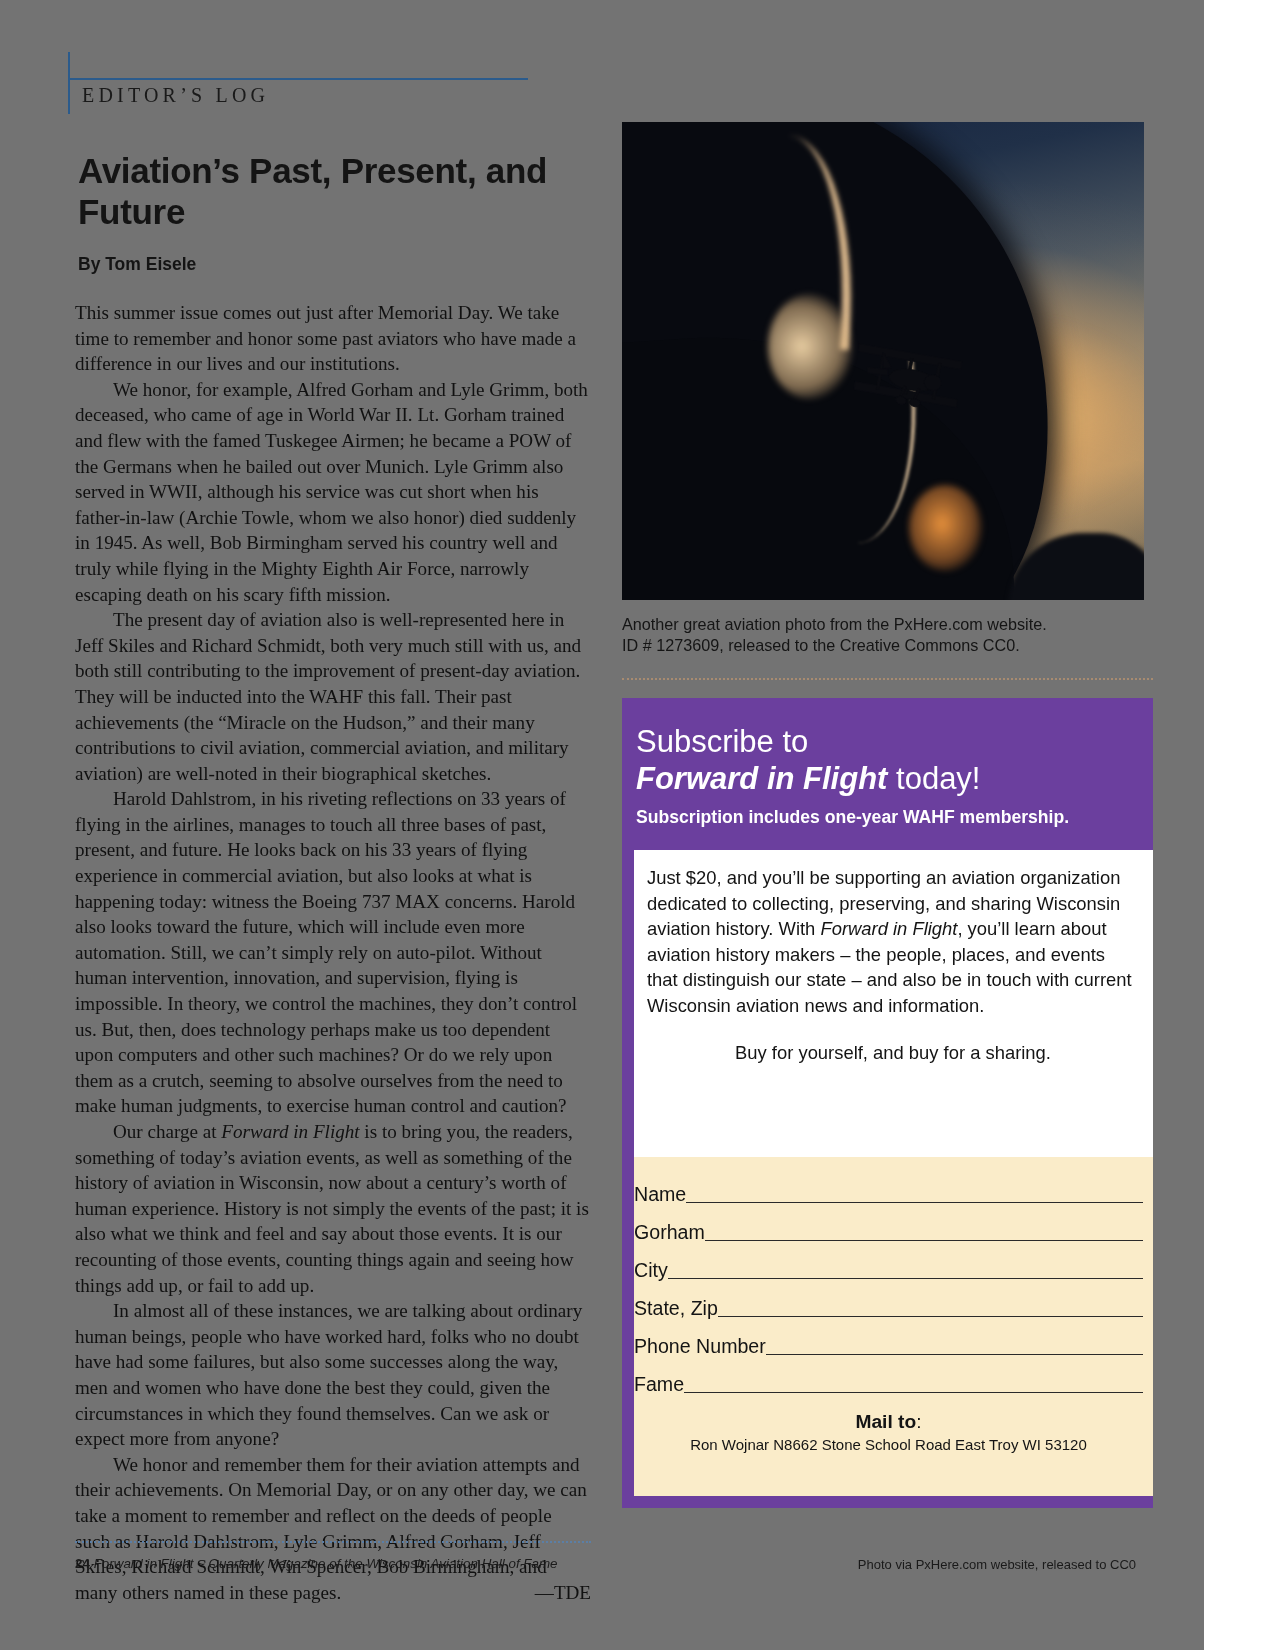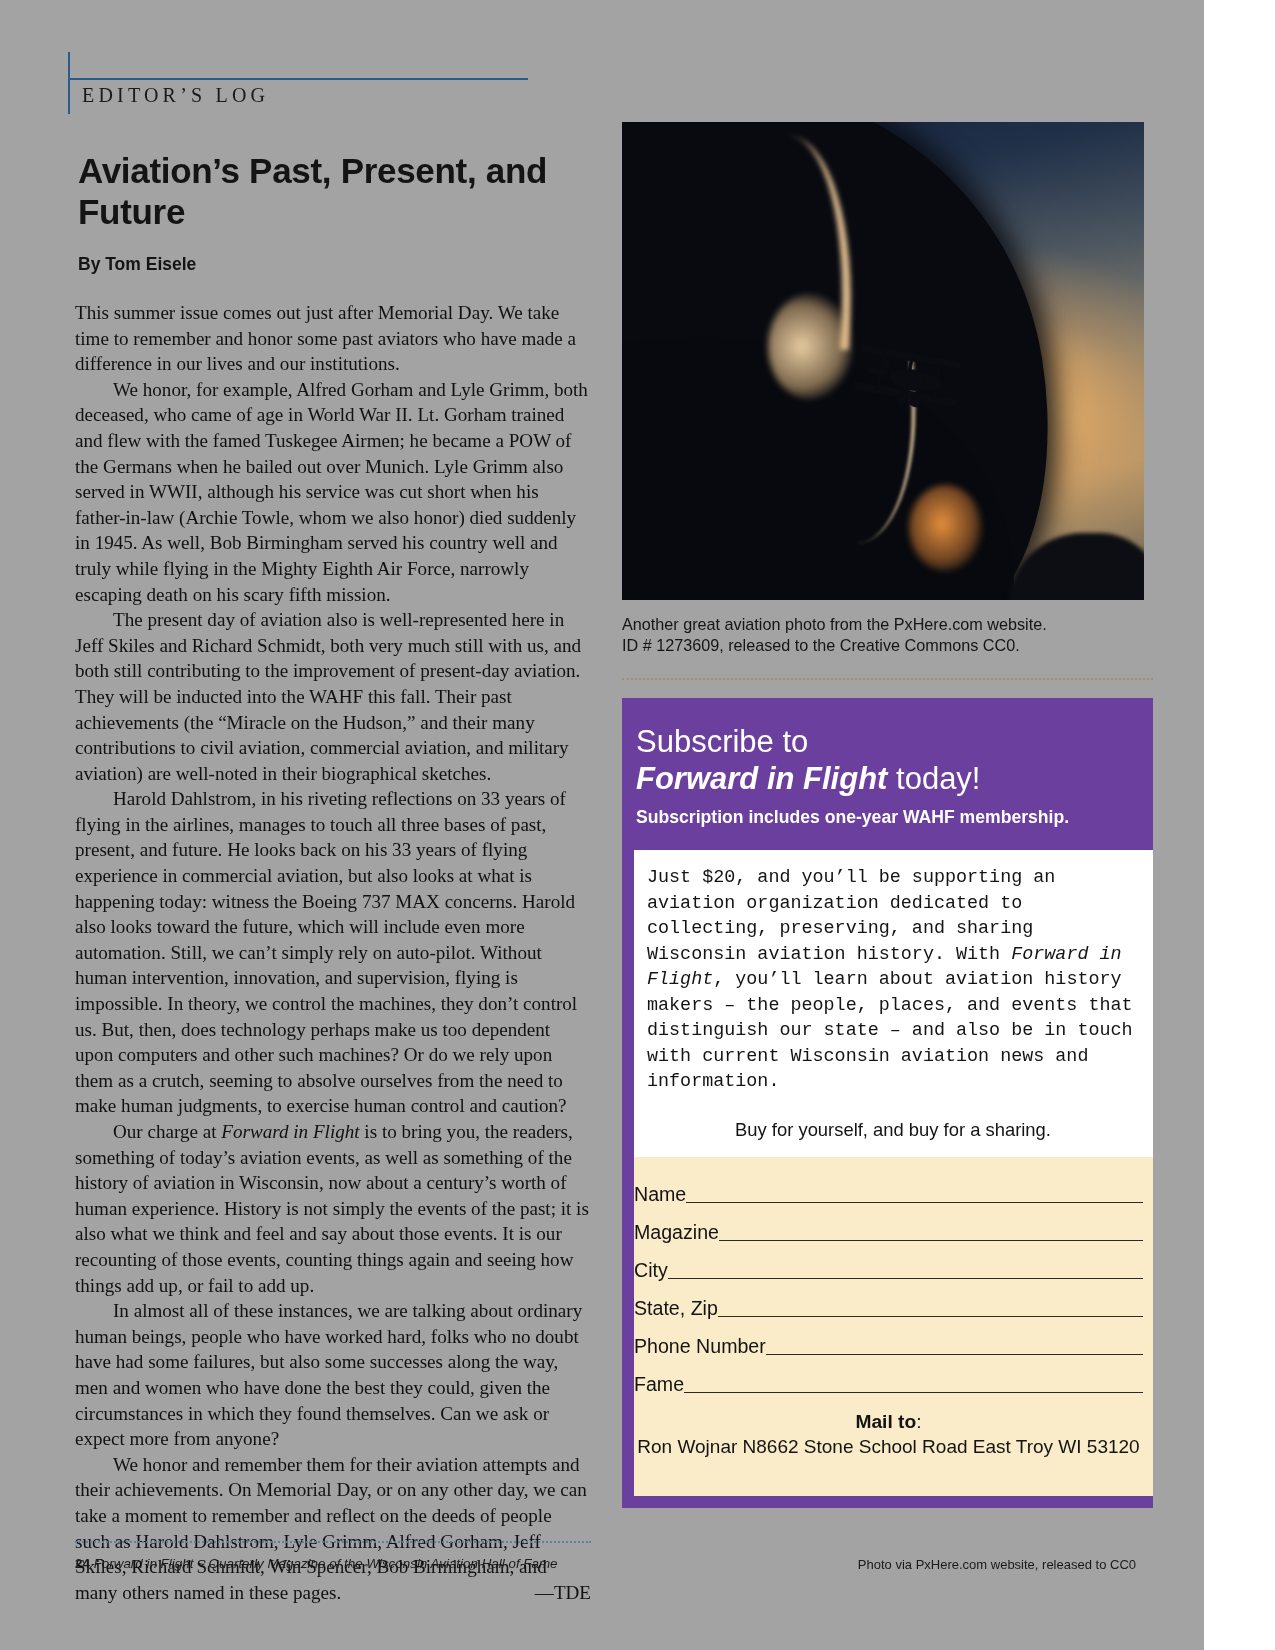--- a/index.html
+++ b/index.html
@@ -4,21 +4,21 @@
 <style>
   html, body {
     margin: 0;
     padding: 0;
     background: #ffffff;
   }
   .page {
     position: relative;
     width: 1204px;
     height: 1650px;
-    background: #a3a3a3;
+    background: #737373;
     font-family: "Liberation Serif", serif;
     overflow: hidden;
   }
 
   
   .kicker-wrap {
     position: absolute;
     left: 68px;
     top: 52px;
     width: 460px;
@@ -309,21 +309,21 @@
     position: absolute;
     left: 12px;
     top: 152px;
     width: 519px;
     height: 307px;
     background: #ffffff;
     box-sizing: border-box;
     padding: 15px 14px 0 13px;
   }
   .sub-para {
-    font-family: Liberation Mono, monospace;
+    font-family: Liberation Sans, sans-serif;
     font-size: 18.4px;
     line-height: 25.5px;
     color: #141414;
   }
   .sub-para i { font-style: italic; }
   .sub-para + .sub-para { margin-top: 22px; }
   .sub-buy {
     font-family: "Liberation Sans", sans-serif;
     font-size: 18.4px;
     color: #141414;
@@ -363,21 +363,21 @@
   .mailto {
     font-family: "Liberation Sans", sans-serif;
     font-size: 19.2px;
     color: #141414;
     text-align: center;
     margin-top: 16px;
   }
   .mailto b { font-weight: bold; }
   .mail-addr {
     font-family: "Liberation Sans", sans-serif;
-    font-size: 19px;
+    font-size: 15px;
     color: #141414;
     text-align: center;
     margin-top: 3px;
     white-space: nowrap;
   }
 </style>
 </head>
 <body>
 
 <div class="page">
@@ -466,21 +466,21 @@
       <div class="sub-para"><span>Just $20, and you’ll be supporting an aviation organization dedicated to collecting, preserving, and sharing Wisconsin aviation history. With </span><i>Forward in Flight</i><span>, you’ll learn about aviation history makers – the people, places, and events that distinguish our state – and also be in touch with current Wisconsin aviation news and information.</span></div>
       <div class="sub-buy">Buy for yourself, and buy for a sharing.</div>
     </div>
 
     <div class="form-area">
       <div class="form-row">
         <span class="lbl">Name</span>
         <span class="line"></span>
       </div>
       <div class="form-row">
-        <span class="lbl">Magazine</span>
+        <span class="lbl">Gorham</span>
         <span class="line"></span>
       </div>
       <div class="form-row">
         <span class="lbl">City</span>
         <span class="line"></span>
       </div>
       <div class="form-row">
         <span class="lbl">State, Zip</span>
         <span class="line"></span>
       </div>

